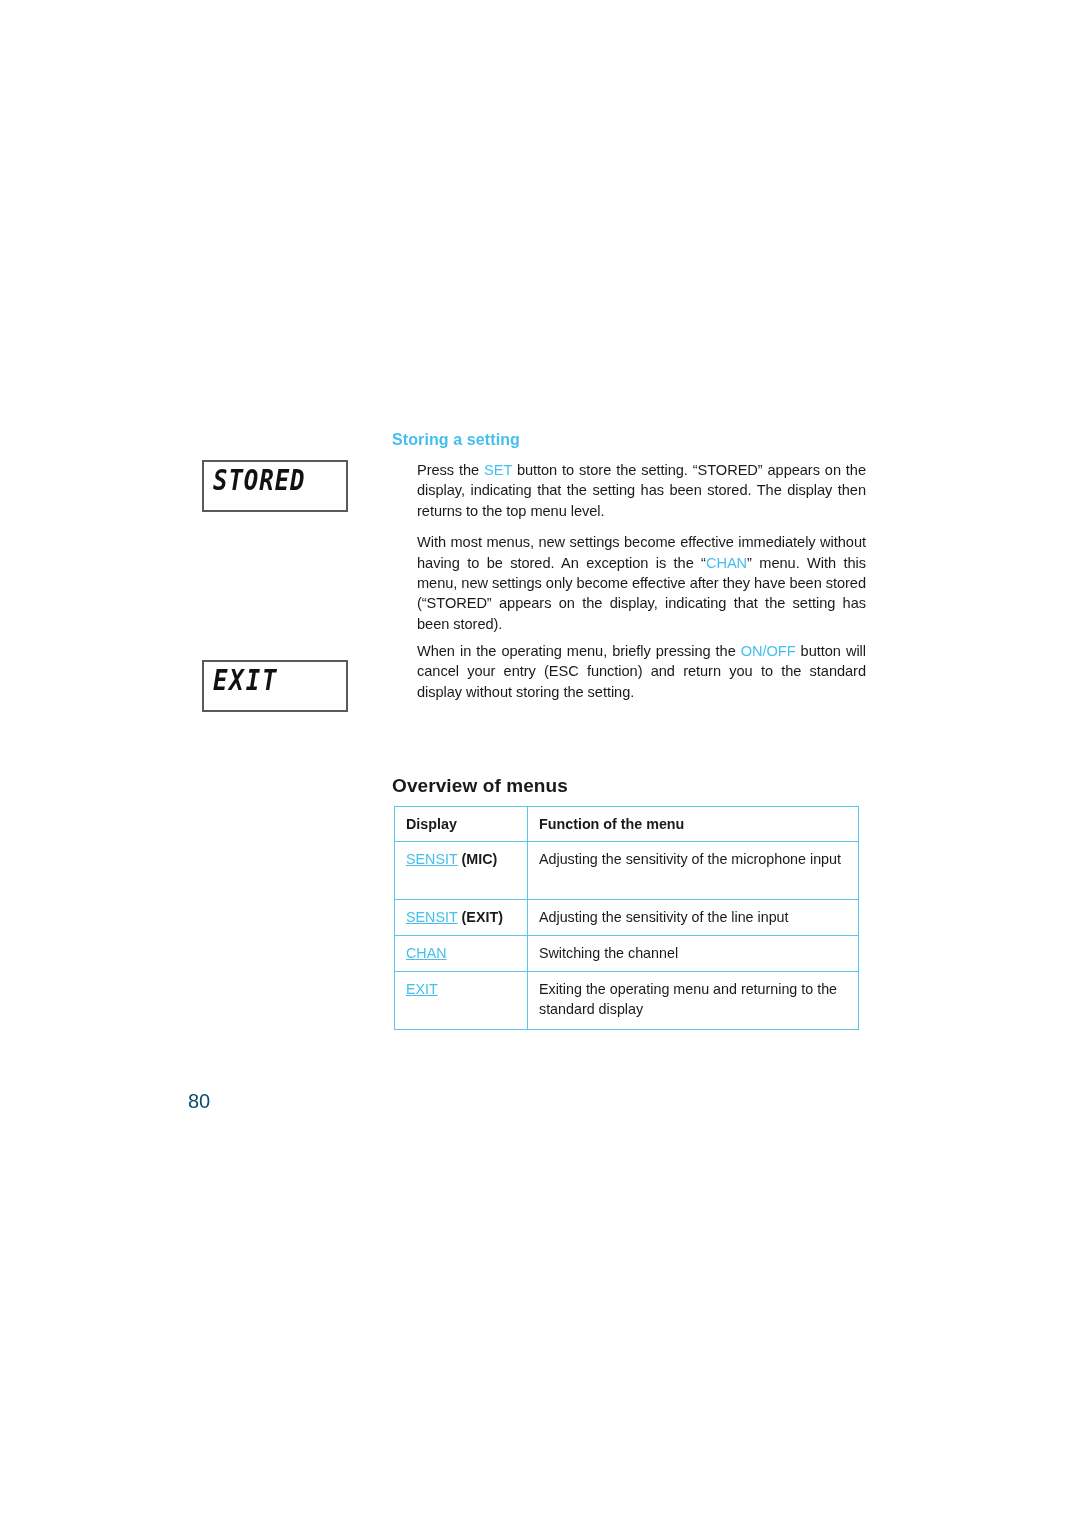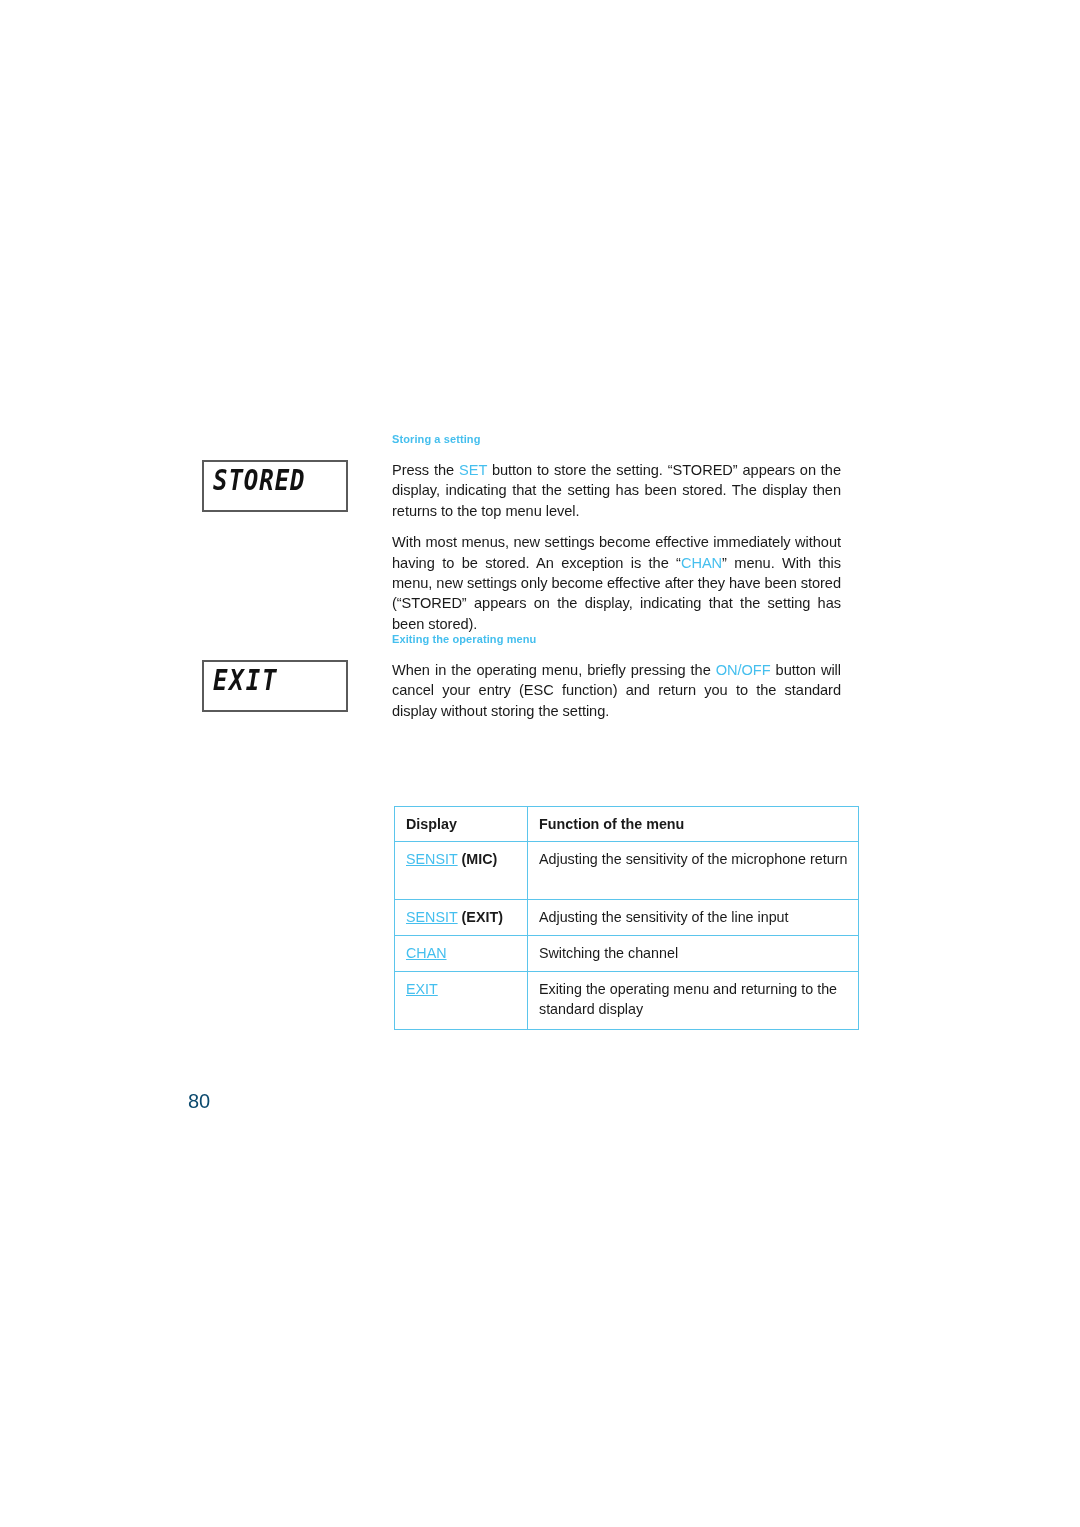--- a/index.html
+++ b/index.html
@@ -55,27 +55,28 @@
 
   
   .col {
     position: absolute;
     left: 392px;
     width: 474px;
   }
 
   .sub-head {
     color: #45bfee;
-    font-size: 11px;
+    font-size: 16px;
     font-weight: bold;
     letter-spacing: 0.1px;
     line-height: 19px;
   }
 
   .body-block {
+    margin-left: 25px;
     width: 449px;
   }
 
   p.body {
     margin: 0 0 11px 0;
     font-size: 14.6px;
     line-height: 20.4px;
     color: #1a1a1a;
     text-align: justify;
     text-justify: inter-word;
@@ -151,40 +152,42 @@
 
   <div class="col" style="top:430px;">
     <div class="sub-head">Storing a setting</div>
     <div class="body-block" style="margin-top:11px;">
       <p class="body"><span>Press the </span><span class="hl">SET</span><span> button to store the setting. “STORED” appears on the display, indicating that the setting has been stored. The display then returns to the top menu level.</span></p>
       <p class="body last"><span>With most menus, new settings become effective immediately without having to be stored. An exception is the “</span><span class="hl">CHAN</span><span>” menu. With this menu, new settings only become effective after they have been stored (“STORED” appears on the display, indicating that the setting has been stored).</span></p>
     </div>
   </div>
 
   <div class="col" style="top:630px;">
-    <div class="sub-head">Exiting the operating menu</div>
     <div class="body-block" style="margin-top:11px;">
       <p class="body last"><span>When in the operating menu, briefly pressing the </span><span class="hl">ON</span><span class="hl">/</span><span class="hl">OFF</span><span> button will cancel your entry (ESC function) and return you to the standard display without storing the setting.</span></p>
     </div>
   </div>
 
+  <div class="col" style="top:775px;">
+    <h2 class="section-title">Overview of menus</h2>
+  </div>
 
   <table class="menus">
     <colgroup>
         <col class="c1">
         <col class="c2">
       </colgroup>
     <tbody>
       <tr class="head">
         <th>Display</th>
         <th>Function of the menu</th>
       </tr>
       <tr class="tall">
         <td><span class="code">SENSIT</span><span class="paren"> (MIC)</span></td>
-        <td>Adjusting the sensitivity of the microphone return</td>
+        <td>Adjusting the sensitivity of the microphone input</td>
       </tr>
       <tr class="short">
         <td><span class="code">SENSIT</span><span class="paren"> (EXIT)</span></td>
         <td>Adjusting the sensitivity of the line input</td>
       </tr>
       <tr class="short">
         <td><span class="code">CHAN</span><span class="paren"></span></td>
         <td>Switching the channel</td>
       </tr>
       <tr class="tall">

